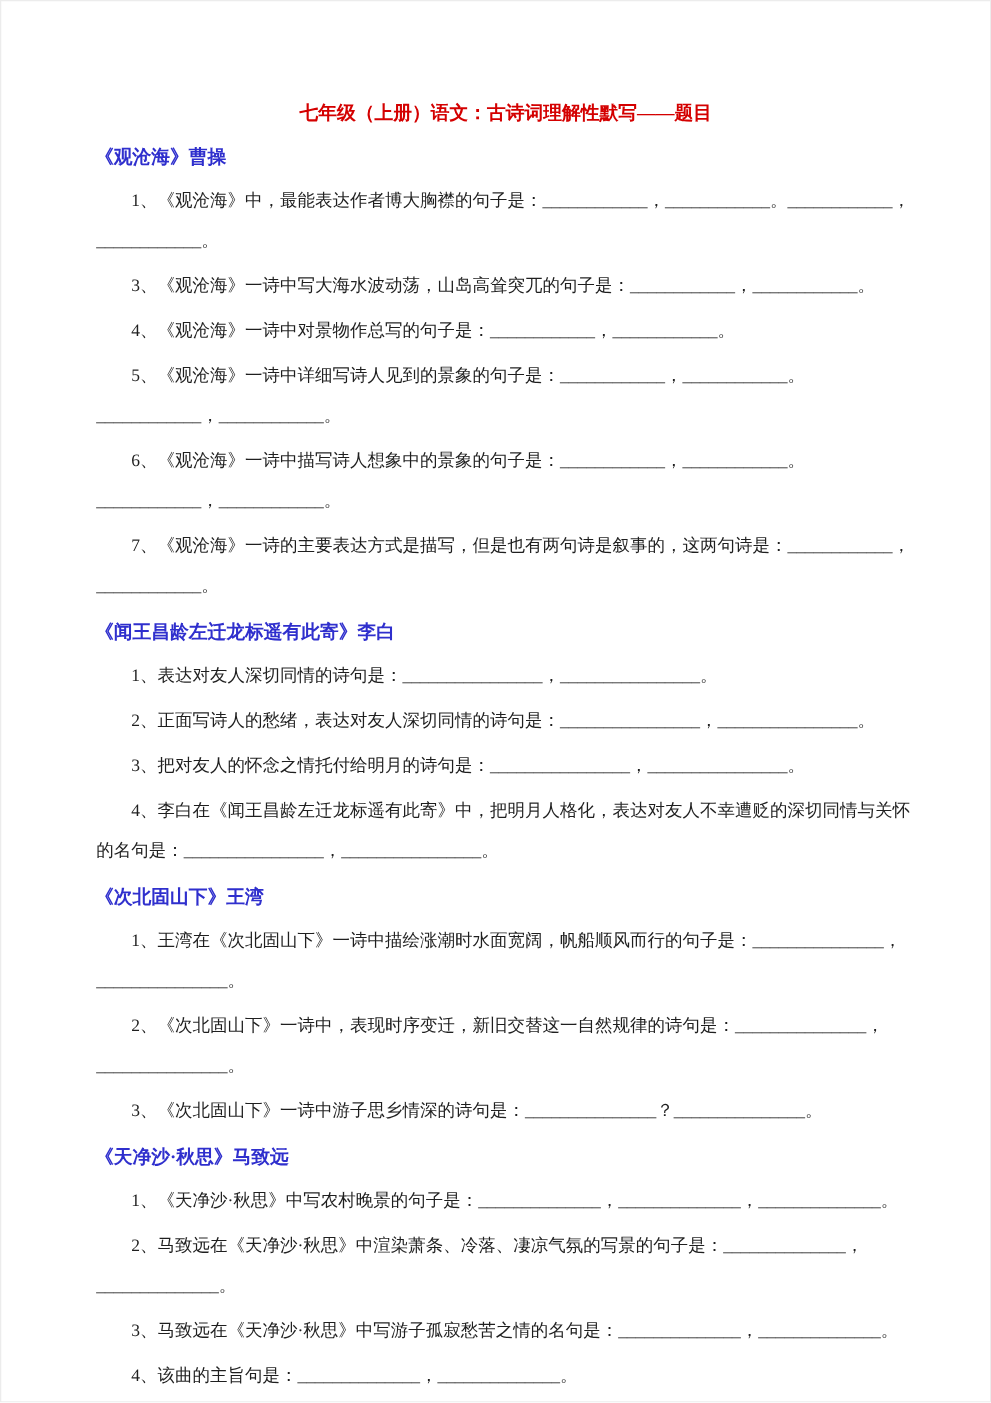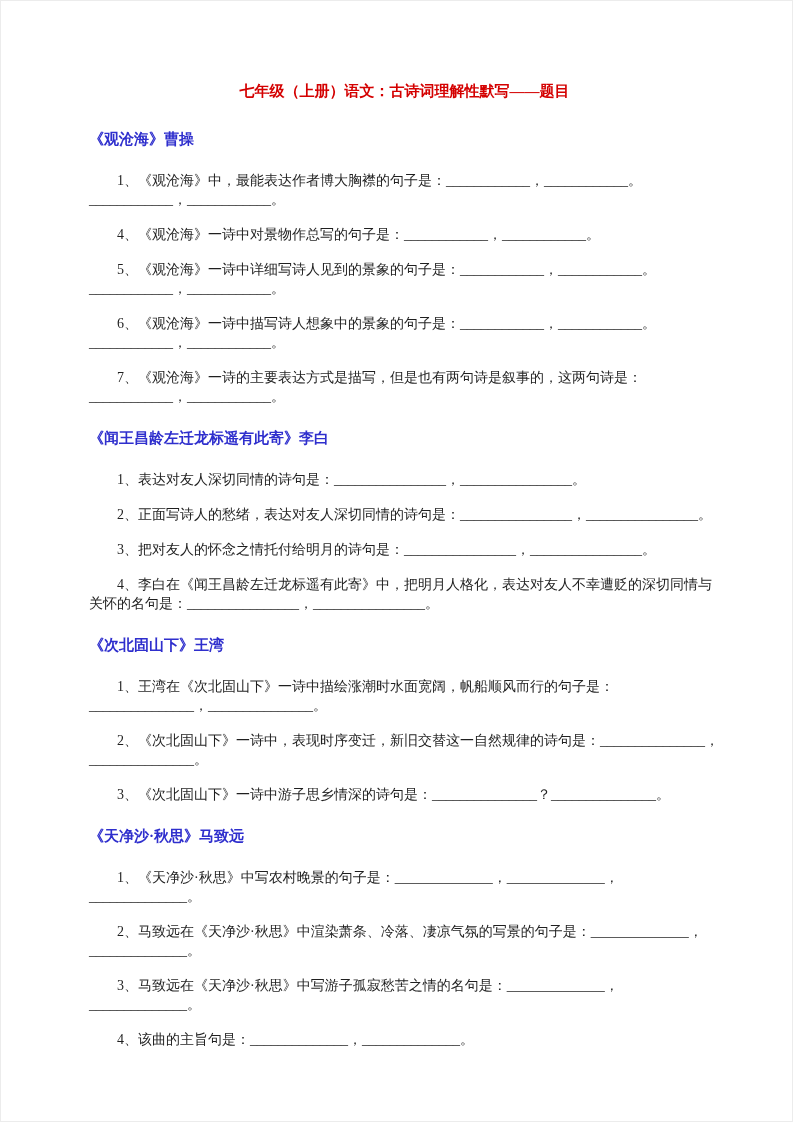--- a/index.html
+++ b/index.html
@@ -23,43 +23,44 @@
   }
   .doc-title {
     margin: 0;
     text-align: center;
     font-size: 15px;
     font-weight: bold;
     color: #d40000; 
     line-height: 32px;
   }
   .section-heading {
-    margin: 16px;
+    margin: 3px;
     font-size: 15px;
     font-weight: bold;
     color: #2f2fcd; 
     line-height: 32px;
   }
   .q {
-    margin: 16px;
+    margin: 4px;
     text-indent: 2em;
-    line-height: 19px;
+    line-height: 32px;
     word-break: normal;
     font-family: Liberation Serif, serif;
   }
 </style>
 </head>
 <body>
 
 <div class="page">
 
   <h1 class="doc-title" style="color: rgb(212, 0, 0);">七年级（上册）语文：古诗词理解性默写——题目</h1>
 
   <h2 class="section-heading" style="color: rgb(47, 47, 205);">《观沧海》曹操</h2>
   <p class="q">1、《观沧海》中，最能表达作者博大胸襟的句子是：____________，____________。____________，____________。</p>
+  <p class="q">3、《观沧海》一诗中写大海水波动荡，山岛高耸突兀的句子是：____________，____________。</p>
   <p class="q">4、《观沧海》一诗中对景物作总写的句子是：____________，____________。</p>
   <p class="q">5、《观沧海》一诗中详细写诗人见到的景象的句子是：____________，____________。____________，____________。</p>
   <p class="q">6、《观沧海》一诗中描写诗人想象中的景象的句子是：____________，____________。____________，____________。</p>
   <p class="q">7、《观沧海》一诗的主要表达方式是描写，但是也有两句诗是叙事的，这两句诗是：____________，____________。</p>
 
   <h2 class="section-heading" style="color: rgb(47, 47, 205);">《闻王昌龄左迁龙标遥有此寄》李白</h2>
   <p class="q">1、表达对友人深切同情的诗句是：________________，________________。</p>
   <p class="q">2、正面写诗人的愁绪，表达对友人深切同情的诗句是：________________，________________。</p>
   <p class="q">3、把对友人的怀念之情托付给明月的诗句是：________________，________________。</p>
   <p class="q">4、李白在《闻王昌龄左迁龙标遥有此寄》中，把明月人格化，表达对友人不幸遭贬的深切同情与关怀的名句是：________________，________________。</p>

